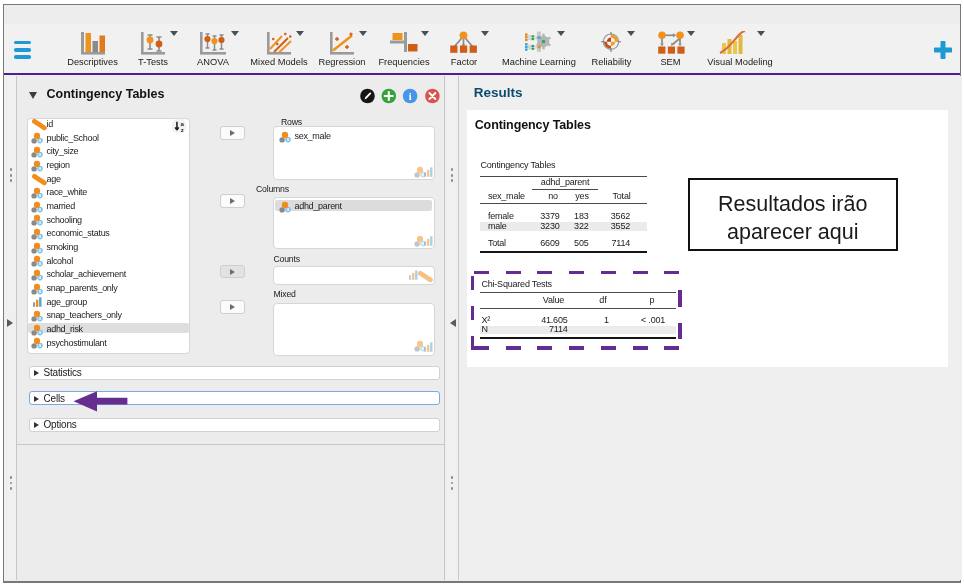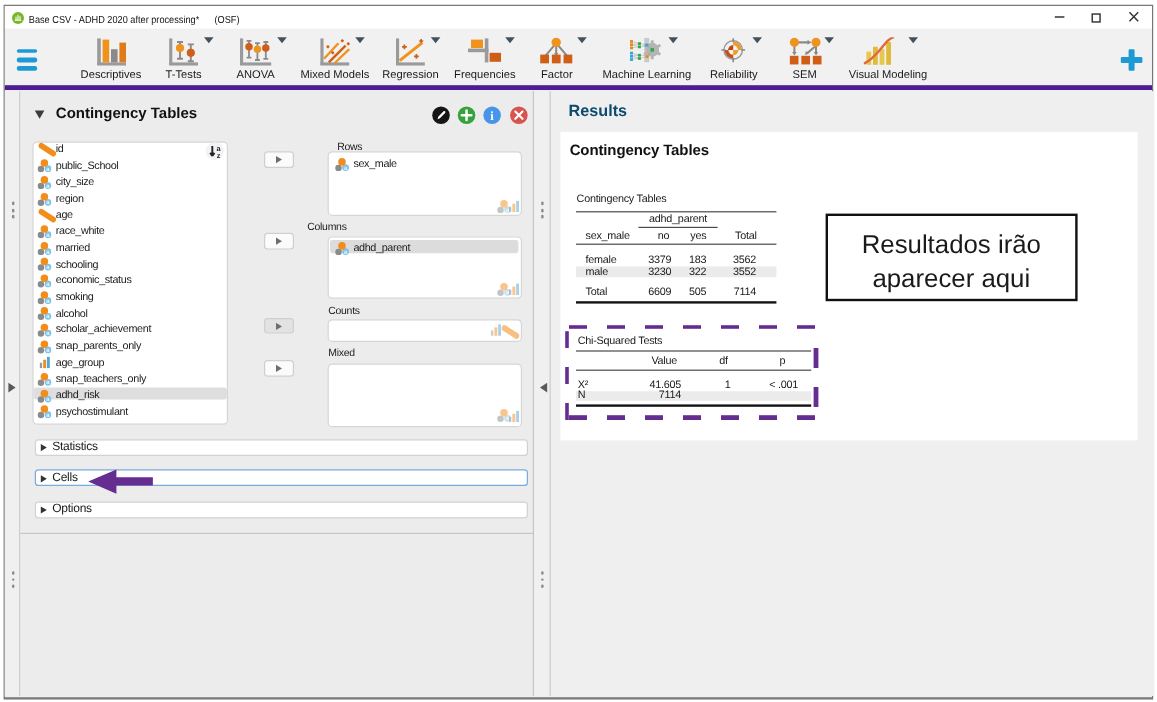--- a/index.html
+++ b/index.html
@@ -4,21 +4,21 @@
 <style>
   * { margin:0; padding:0; box-sizing:border-box; }
   html,body { width:964px; height:585px; background:#ffffff; font-family:"Liberation Sans", sans-serif; overflow:hidden; }
   #stage { position:relative; width:964px; height:585px; background:#fff; }
   .abs { position:absolute; }
   #win { position:absolute; left:3px; top:4px; width:958px; height:579px; background:#ededed; border:1px solid #787878; border-bottom-width:2px; }
   
   #titlebar { position:absolute; left:0; top:0; width:100%; height:19px; background:#fff; }
   #title-text { position:absolute; left:20px; top:5.5px; font-size:8.5px; color:#111; white-space:pre; transform:scaleX(0.9); transform-origin:left; }
   
-  #ribbon { position:absolute; left:0; top:19px; width:100%; height:51px; background:#f1f1f1; border-bottom:4px solid #4c1d95; }
+  #ribbon { position:absolute; left:0; top:19px; width:100%; height:51px; background:#f1f1f1; border-bottom:2px solid #4c1d95; }
   .riblabel { position:absolute; top:33px; font-size:9.3px; color:#1a1a1a; text-align:center; transform:translateX(-50%); white-space:nowrap; }
   .ddt { position:absolute; top:6.5px; width:0; height:0; border-left:4px solid transparent; border-right:4px solid transparent; border-top:5px solid #44505a; }
   .hbar { position:absolute; left:9.8px; width:16.8px; height:3.6px; border-radius:1.8px; background:#1d9ad6; }
   
   #main { position:absolute; left:0; top:71px; width:100%; height:504px; }
   #lstrip { position:absolute; left:0; top:0; width:13px; height:100%; background:#f0f0f0; border-right:1px solid #c6c6c6; }
   #apanel { position:absolute; left:13px; top:0; width:428px; height:100%; background:#ececec; border-right:1px solid #c6c6c6; }
   #splitter { position:absolute; left:442px; top:0; width:13px; height:100%; background:#f0f0f0; border-right:1px solid #c6c6c6; }
   #results { position:absolute; left:455px; top:0; width:503px; height:100%; background:#efefef; }
   .dot { position:absolute; width:2.8px; height:2.8px; border-radius:50%; background:#8b8b8b; }
@@ -38,33 +38,20 @@
   .rule2 { position:absolute; background:#151515; height:2px; }
   .cellt { position:absolute; font-size:9px; color:#1a1a1a; white-space:nowrap; letter-spacing:-0.2px; }
   .stripe { position:absolute; background:#ebebeb; }
   .pdash { position:absolute; }
 </style>
 </head>
 <body>
 <div id="stage">
 <div id="win">
 
-  <div id="titlebar">
-    <svg class="abs" style="left:6px;top:5px" width="10" height="10" viewBox="0 0 12 12">
-      <circle cx="6" cy="6" r="6" fill="#76b82a"></circle>
-      <path d="M4 8 L4 5 M6 8 L6 3.4 M8 8 L8 4.6 M3.2 8.2 L8.8 8.2" stroke="#fff" stroke-width="1.1" fill="none" stroke-linecap="round"></path>
-    </svg>
-    <div id="title-text">Base CSV - ADHD 2020 after processing*      (OSF)</div>
-
-    <svg class="abs" style="left:872px;top:4px" width="80" height="14" viewBox="0 0 80 14">
-      <line x1="3" y1="5.2" x2="11" y2="5.2" stroke="#333" stroke-width="1.2"></line>
-      <rect x="34.2" y="2.7" width="6.5" height="6.6" fill="none" stroke="#333" stroke-width="1.2"></rect>
-      <path d="M65.2 1.2 L72.5 8.8 M72.5 1.2 L65.2 8.8" stroke="#333" stroke-width="1.2"></path>
-    </svg>
-  </div>
 
   <div id="ribbon">
     <div class="hbar" style="top:16.7px"></div>
     <div class="hbar" style="top:24.2px"></div>
     <div class="hbar" style="top:31.4px"></div>
     <div id="ribicons">
           <div class="riblabel" style="left:88.5px;">Descriptives</div>
 <div class="riblabel" style="left:149.0px;">T-Tests</div>
 <div class="riblabel" style="left:209.0px;">ANOVA</div>
 <div class="riblabel" style="left:275.0px;">Mixed Models</div>

